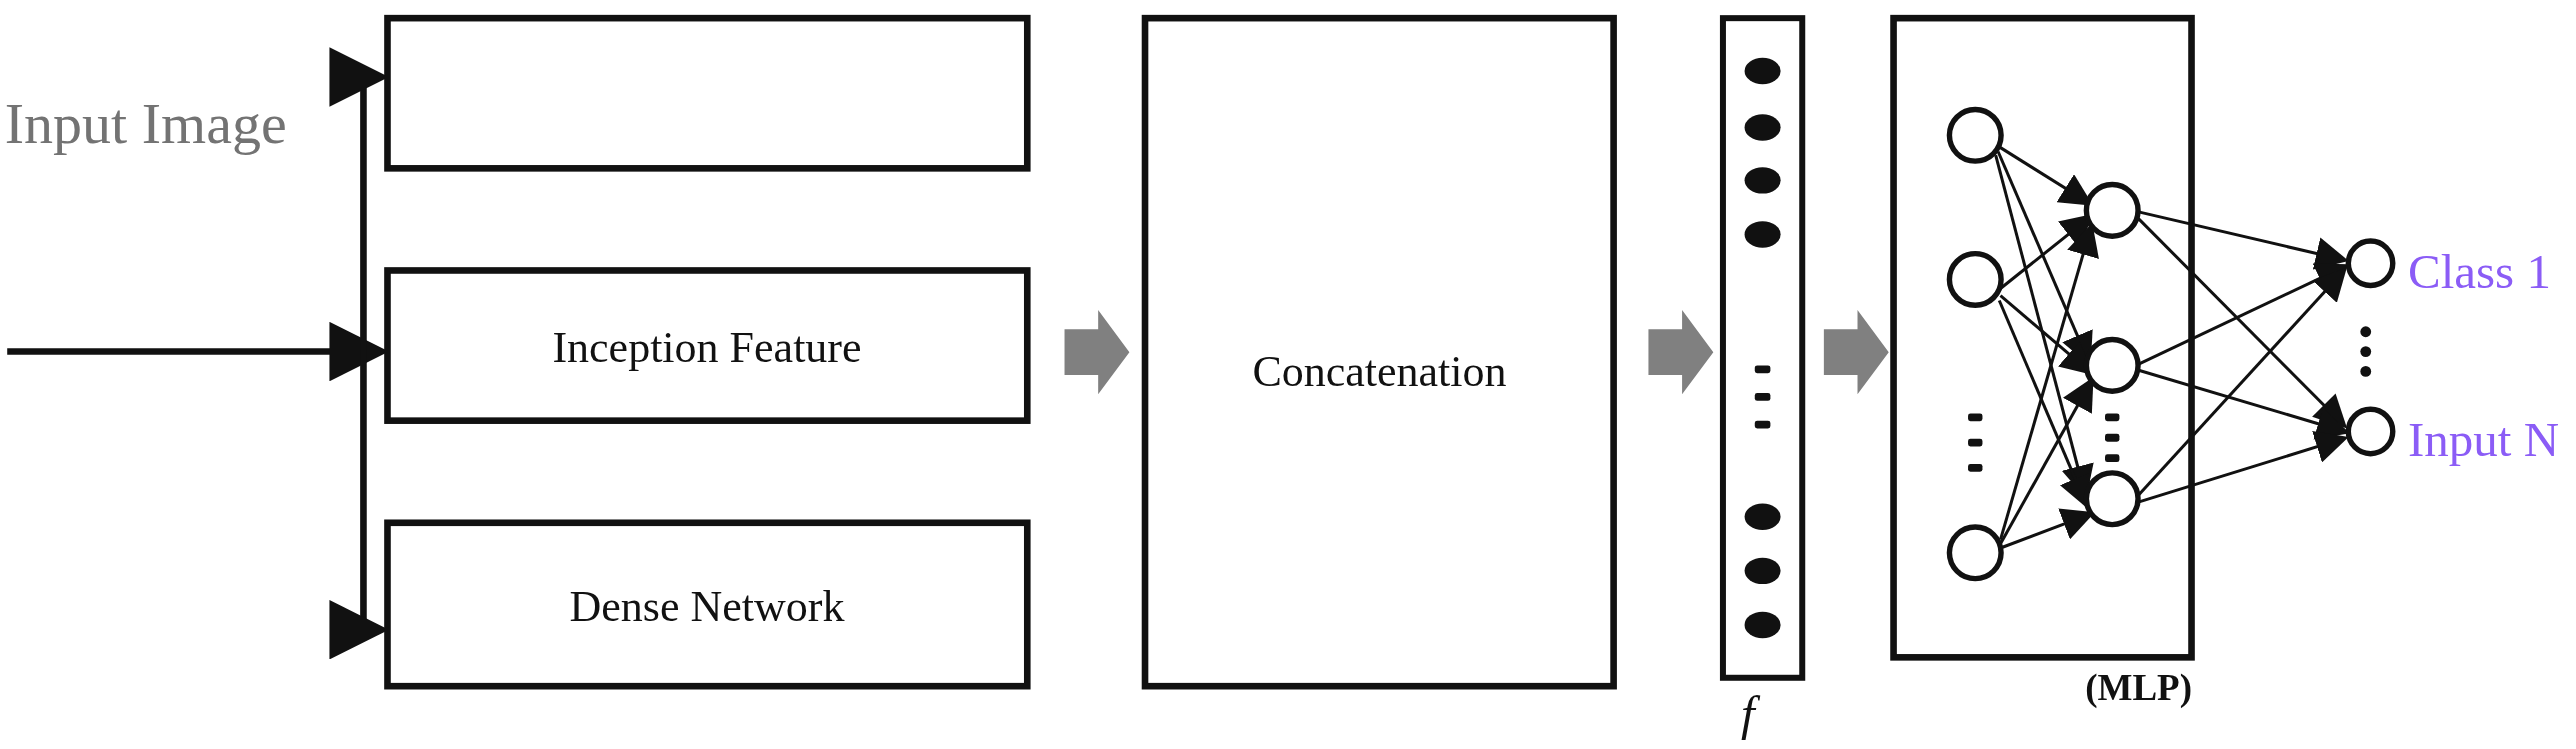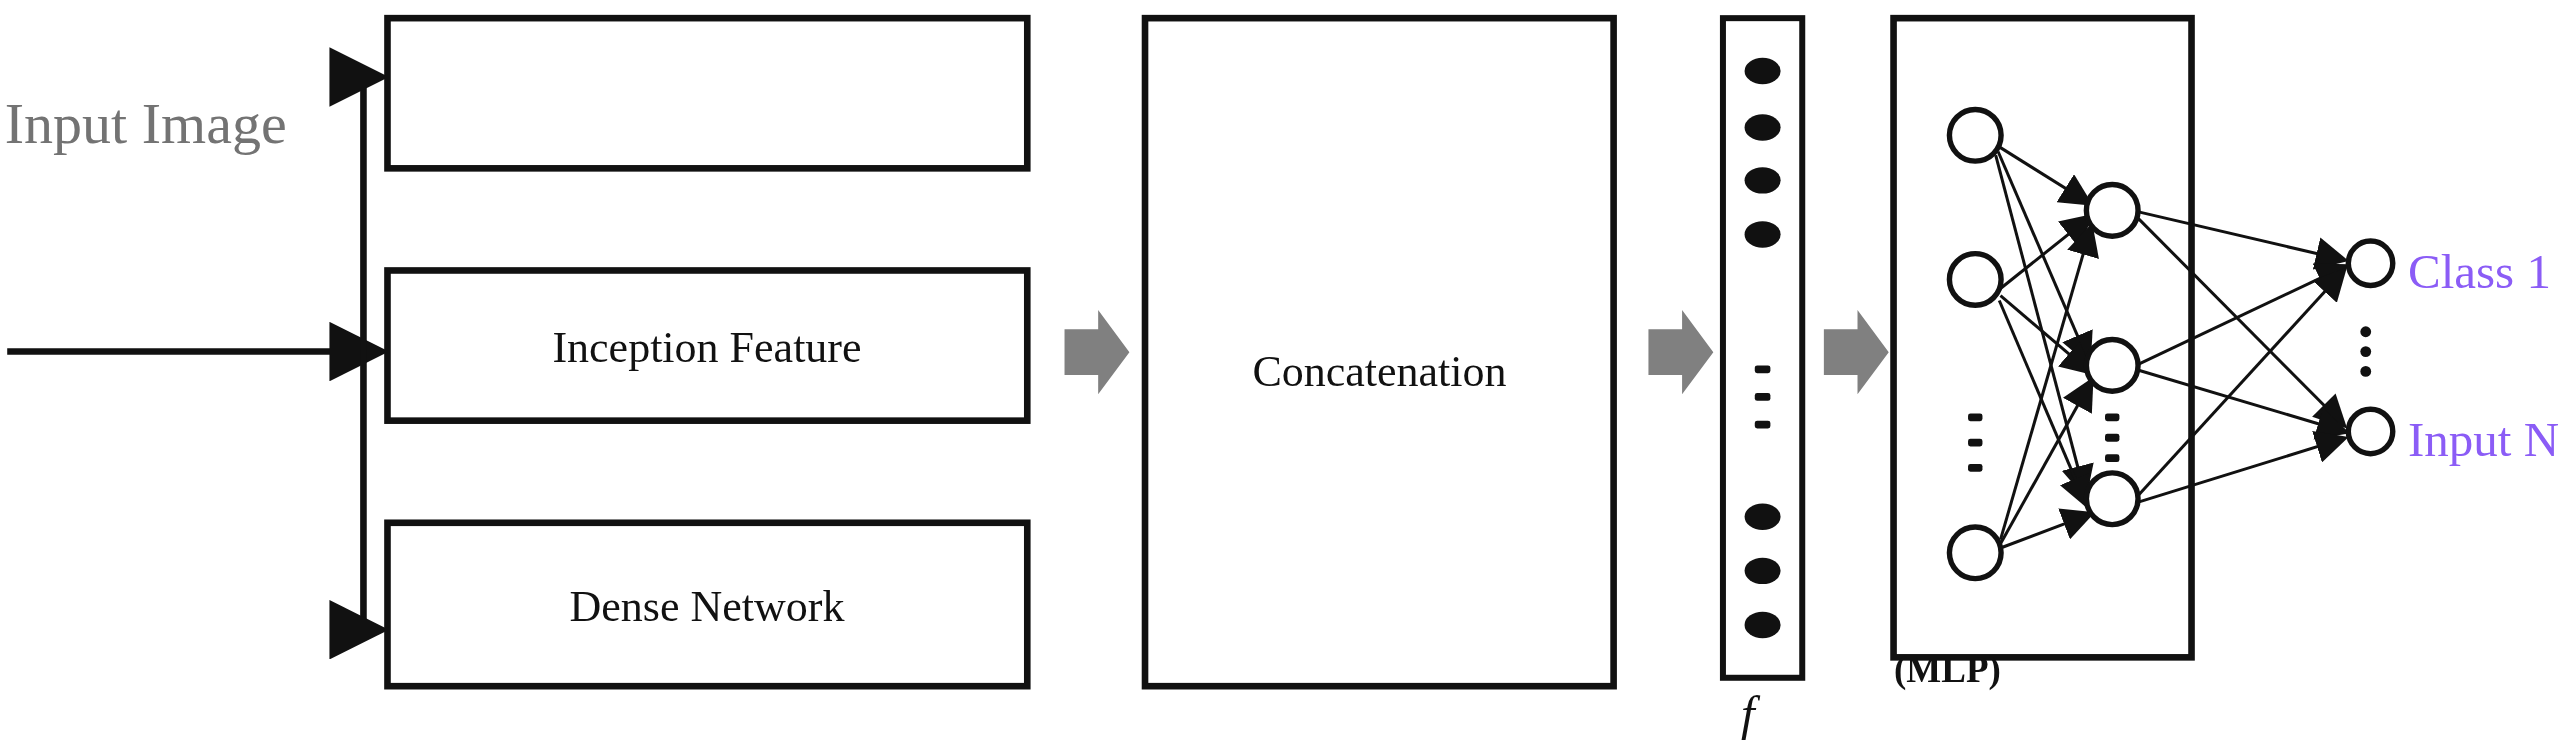--- a/index.html
+++ b/index.html
@@ -133,20 +133,20 @@
 
 
   <div class="lbl box-label" style="left:387px; top:323px; width:640px;">Inception Feature</div>
 
   <div class="lbl box-label" style="left:387px; top:582px; width:640px;">Dense Network</div>
 
   <div class="lbl box-label" style="left:1145px; top:347px; width:469px;">Concatenation</div>
 
   <div class="lbl f-label" style="left:1741px; top:685px;">f</div>
 
-  <div class="lbl mlp-label" style="left:1894px; top:648px; width:298px; text-align:left;">(MLP)</div>
+  <div class="lbl mlp-label" style="left:1894px; top:666px; width:298px; text-align:right;">(MLP)</div>
 
   <div class="lbl class-label" style="left:2408px; top:243px;">Class 1</div>
 
   <div class="lbl class-label" style="left:2408px; top:411px;">Input N</div>
 
 </div>
 
 
 </body></html>

